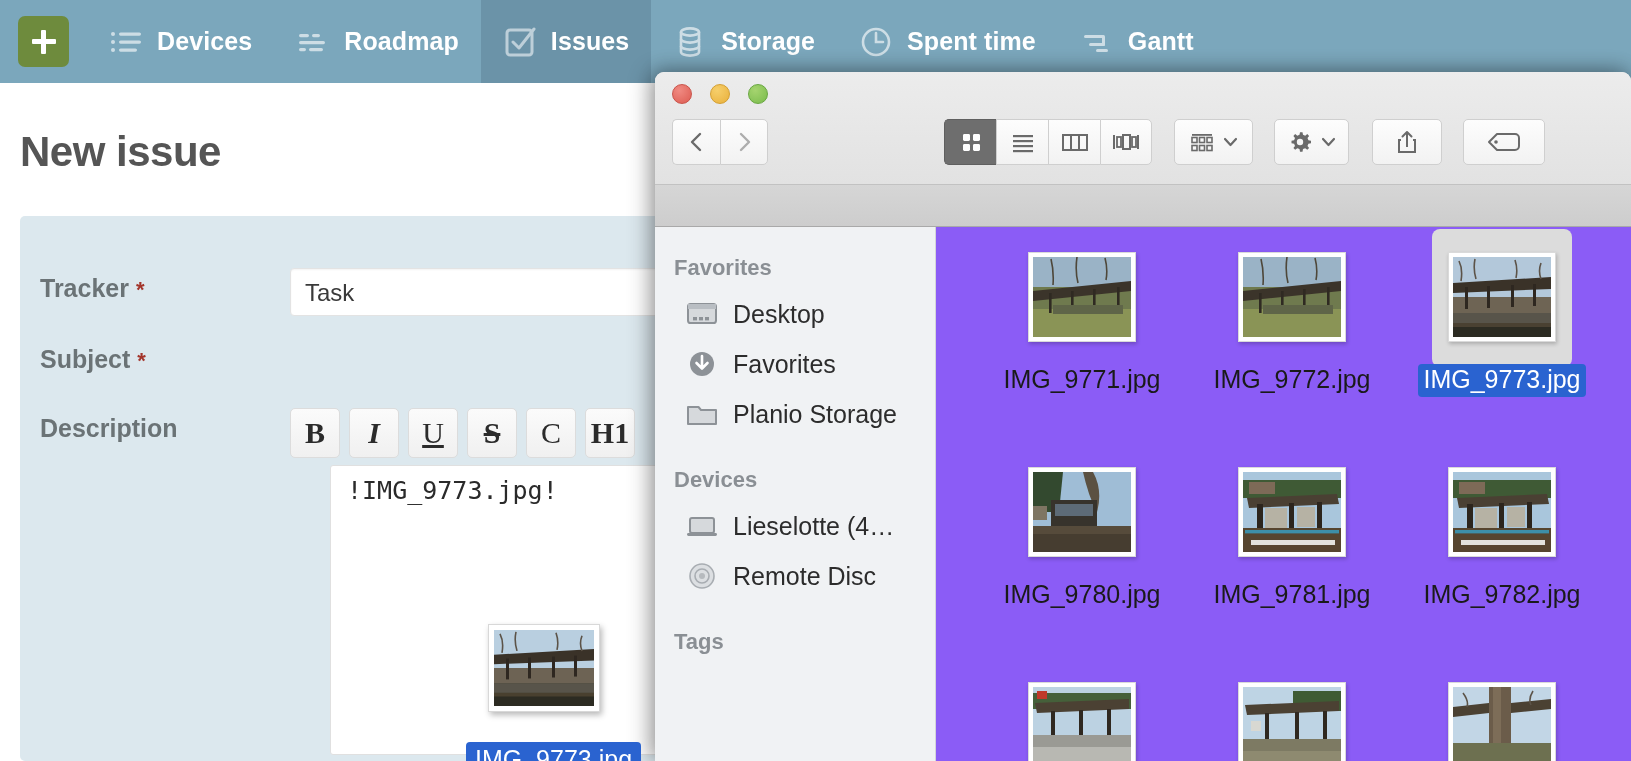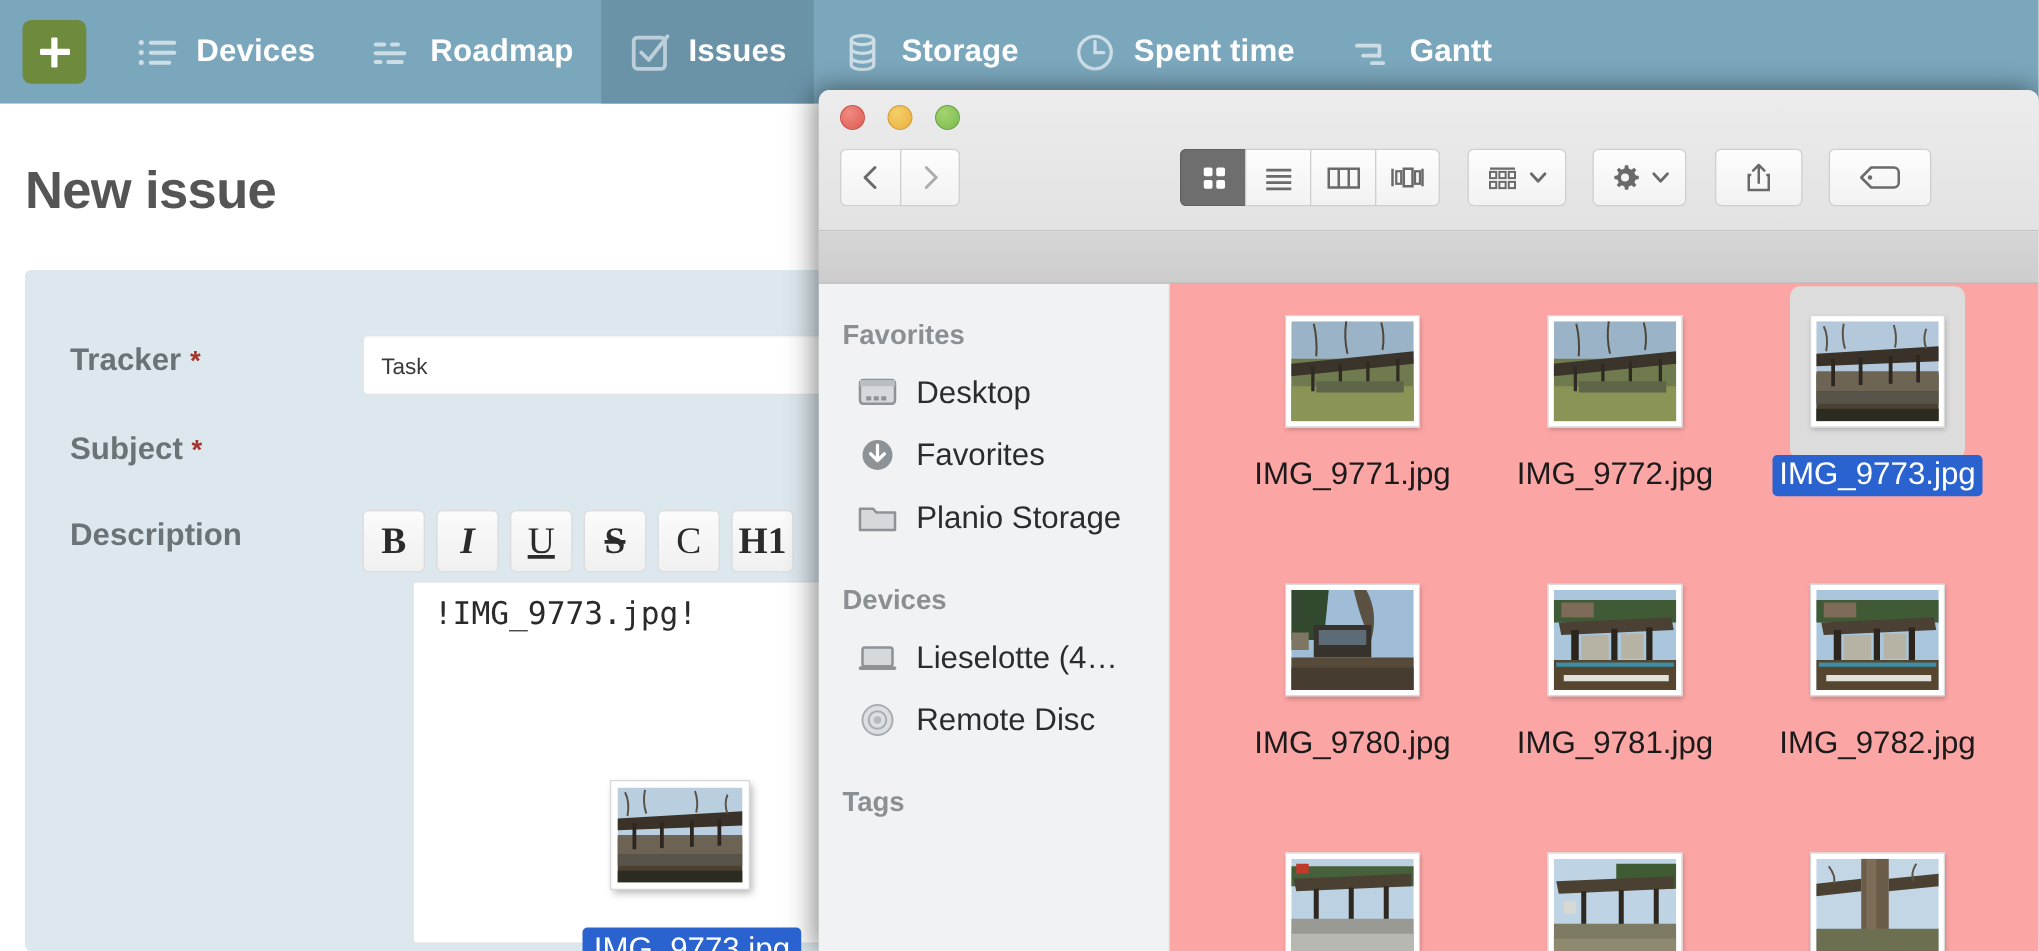--- a/index.html
+++ b/index.html
@@ -52,26 +52,26 @@
   }
   .form-panel {
     position: absolute; left: 20px; top: 133px;
     width: 1200px; height: 545px;
     background: #dce8ee; border-radius: 5px;
   }
   .frow { position: absolute; display: flex; align-items: flex-start; }
   .flabel {
     width: 270px; color: #6b7376; font-size: 25px; font-weight: bold;
     text-align: left; padding-top: 6px; box-sizing: border-box;
-    padding-left: 36px;
+    padding-left: 20px;
   }
   .req { color: #a3352b; font-size: 22px; }
   .finput {
     background: #fff; border: 1px solid #e3e3e3; border-radius: 4px;
-    height: 48px; line-height: 48px; font-size: 18px; color: #3a3a3a;
+    height: 48px; line-height: 48px; font-size: 24px; color: #3a3a3a;
     padding: 0 14px; box-sizing: border-box;
     box-shadow: inset 0 1px 2px rgba(0,0,0,.05);
   }
   .row-tracker { left: 0; top: 52px; }
   .row-tracker .finput { width: 700px; }
   .row-subject { left: 0; top: 123px; }
   .row-subject .finput { width: 700px; }
   .row-desc { left: 0; top: 192px; }
 
   .toolbar-btns { display: flex; gap: 9px; }
@@ -185,21 +185,21 @@
   }
   .sb-item {
     display: flex; align-items: center; gap: 14px;
     height: 50px; padding-left: 30px; box-sizing: border-box;
     color: #2c2c2c; font-size: 25px;
   }
   .sb-ico { width: 34px; height: 30px; flex: 0 0 auto; }
 
   .finder-content {
     position: absolute; left: 281px; top: 155px; right: 0; bottom: 0;
-    background: #fca5a5; overflow: hidden;
+    background: #8b5cf6; overflow: hidden;
   }
   .grid-row { position: absolute; left: 0; width: 100%; height: 215px; }
   .gcell {
     position: absolute; width: 212px; top: 0; height: 215px;
     display: flex; flex-direction: column; align-items: center;
   }
   .gcell-sel-bg {
     position: absolute; left: 50%; transform: translateX(-50%);
     top: 2px; width: 140px; height: 138px;
     background: #dcdcdc; border-radius: 8px;

